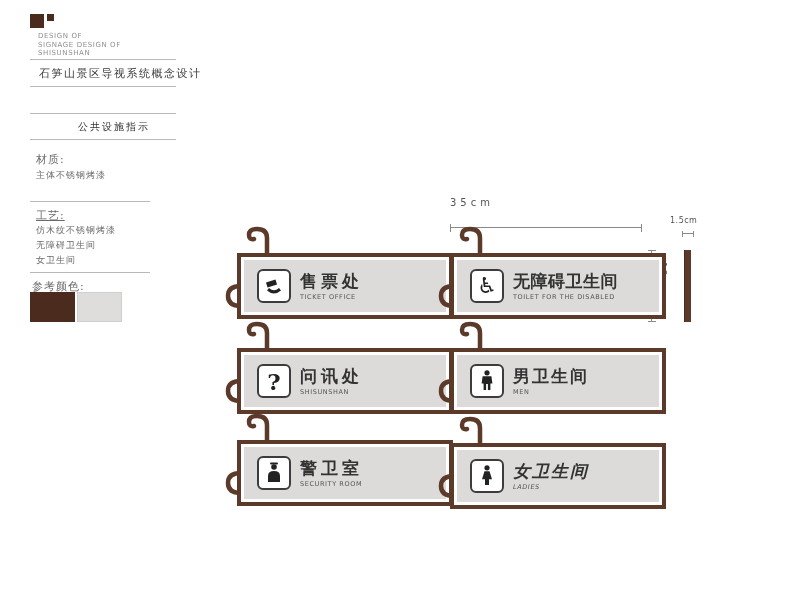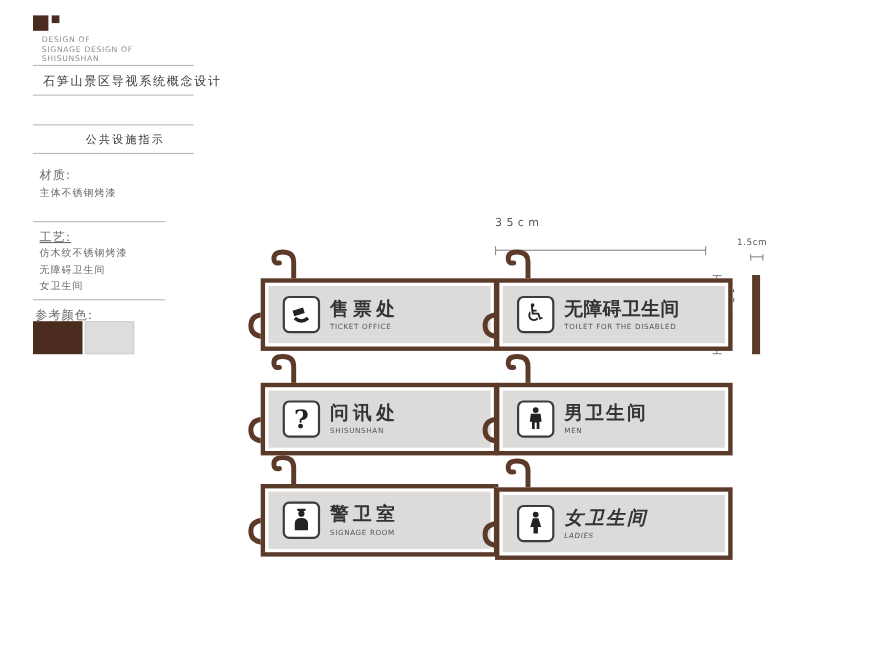--- a/index.html
+++ b/index.html
@@ -234,21 +234,21 @@
       <div class="sign-panel">
         <div class="icon-box">
           <svg width="24" height="24" viewBox="0 0 24 24">
             <rect x="8" y="1.5" width="8" height="2" rx="1" fill="#222"></rect>
             <circle cx="12" cy="6" r="2.8" fill="#222"></circle>
             <path d="M6 21 V15 Q6 10 12 10 Q18 10 18 15 V21 Z" fill="#222"></path>
           </svg>
         </div>
         <div class="sign-text">
           <div class="zh">警卫室</div>
-          <div class="en">SIGNAGE ROOM</div>
+          <div class="en">SECURITY ROOM</div>
         </div>
       </div>
     </div>
   </div>
 
   <div class="sign sign-5">
     <svg class="hanger-hook" width="36" height="30" viewBox="0 0 36 30">
       <path d="M28 30 L28 12 Q28 3 18 3 Q10 3 10 9 Q10 14 15 13" fill="none" stroke="#5c3a2a" stroke-width="4.5" stroke-linecap="round"></path>
     </svg>
     <svg class="hanger-loop" width="18" height="26" viewBox="0 0 18 26">

